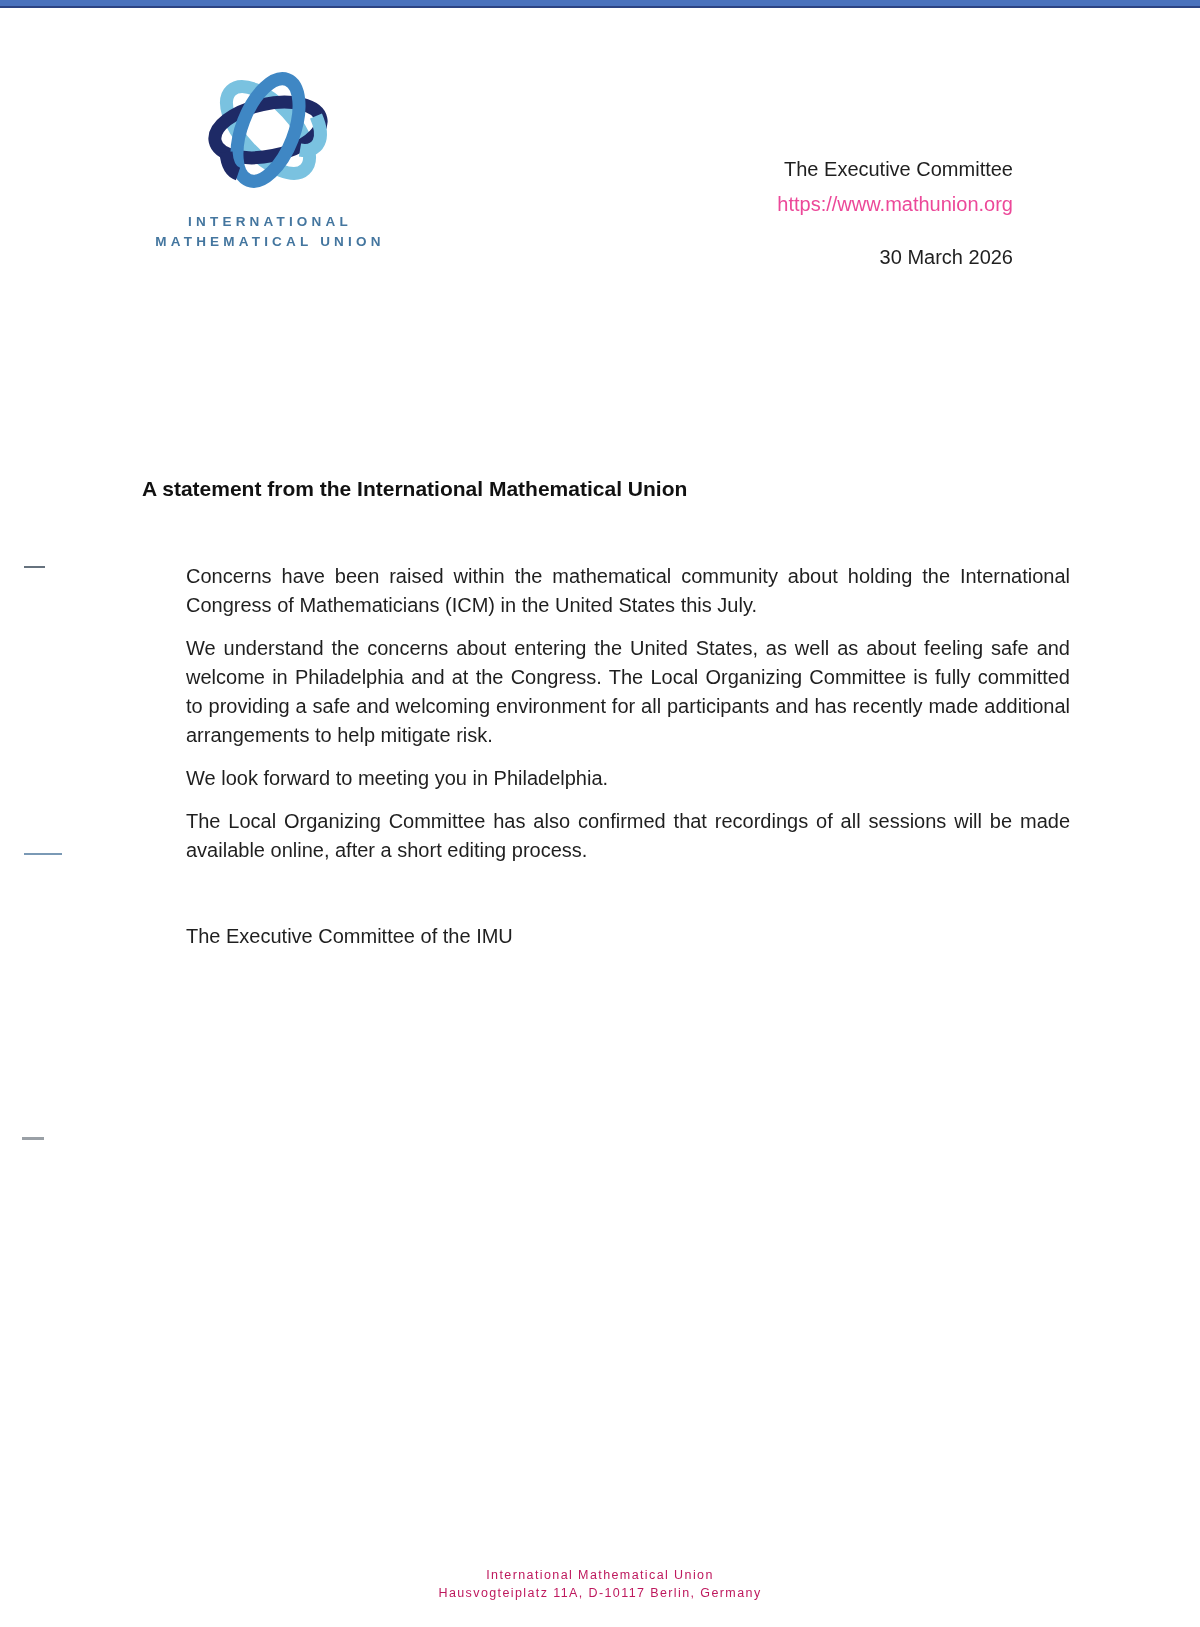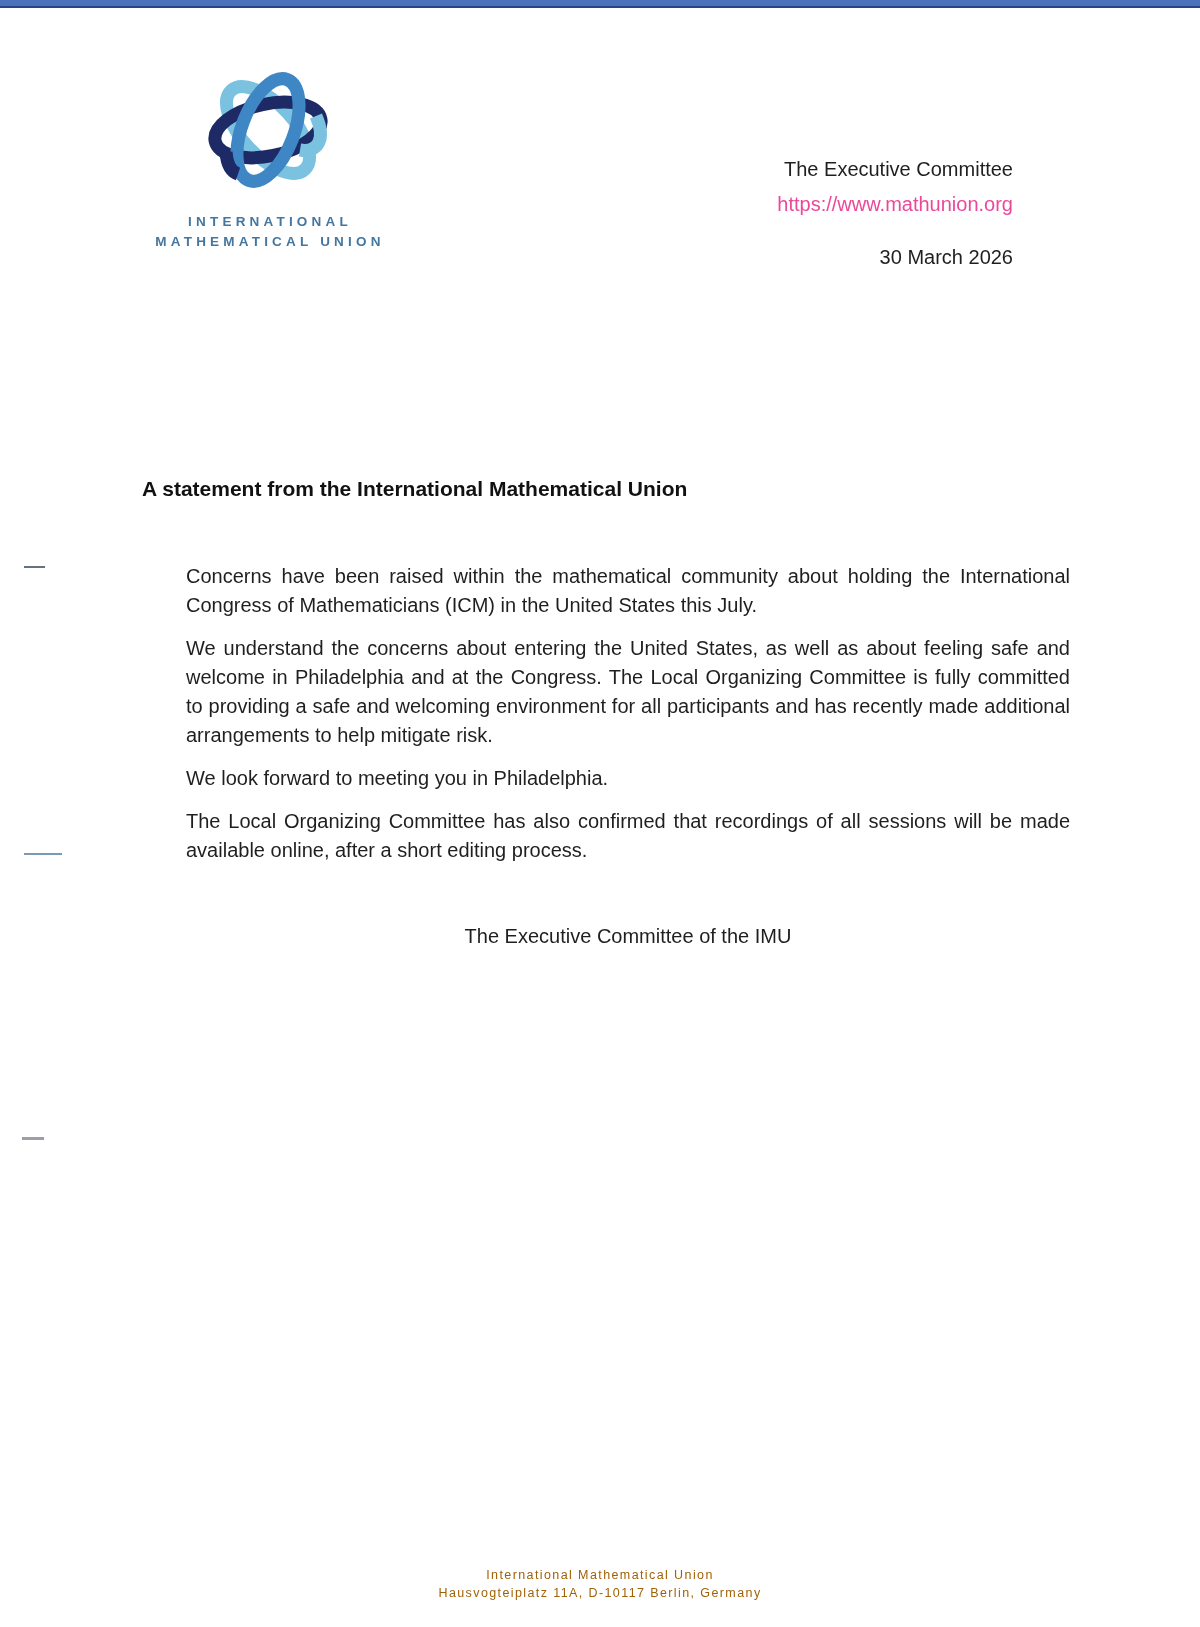--- a/index.html
+++ b/index.html
@@ -75,40 +75,40 @@
     top: 562px;
     width: 884px;
     font-size: 20px;
     line-height: 29px;
     text-align: justify;
     margin-left: 48px;
   }
   .letter-body p { margin: 0 0 14px 0; }
   .letter-body p.closing {
     margin: 57px 0 0 0;
-    text-align: center;
+    text-align: left;
   }
 
   
   .fold-mark { position: absolute; }
   .fold-mark.m1 { left: 24px; top: 566px; width: 21px; height: 2px; background: #66727e; }
   .fold-mark.m2 { left: 24px; top: 853px; width: 38px; height: 2px; background: #7a99b5; }
   .fold-mark.m3 { left: 22px; top: 1137px; width: 22px; height: 3px; background: #9aa0a6; }
 
   
   .footer {
     position: absolute;
     left: 0;
     top: 1566px;
     width: 100%;
     text-align: center;
     font-size: 12.5px;
     line-height: 18px;
     letter-spacing: 1.4px;
-    color: #a16207;
+    color: #be185d;
   }
 
   svg .ring { fill: none; stroke-width: 13; }
 </style>
 </head>
 <body>
 
 <div class="top-bar"></div>
 
 <div class="logo-wrap">

